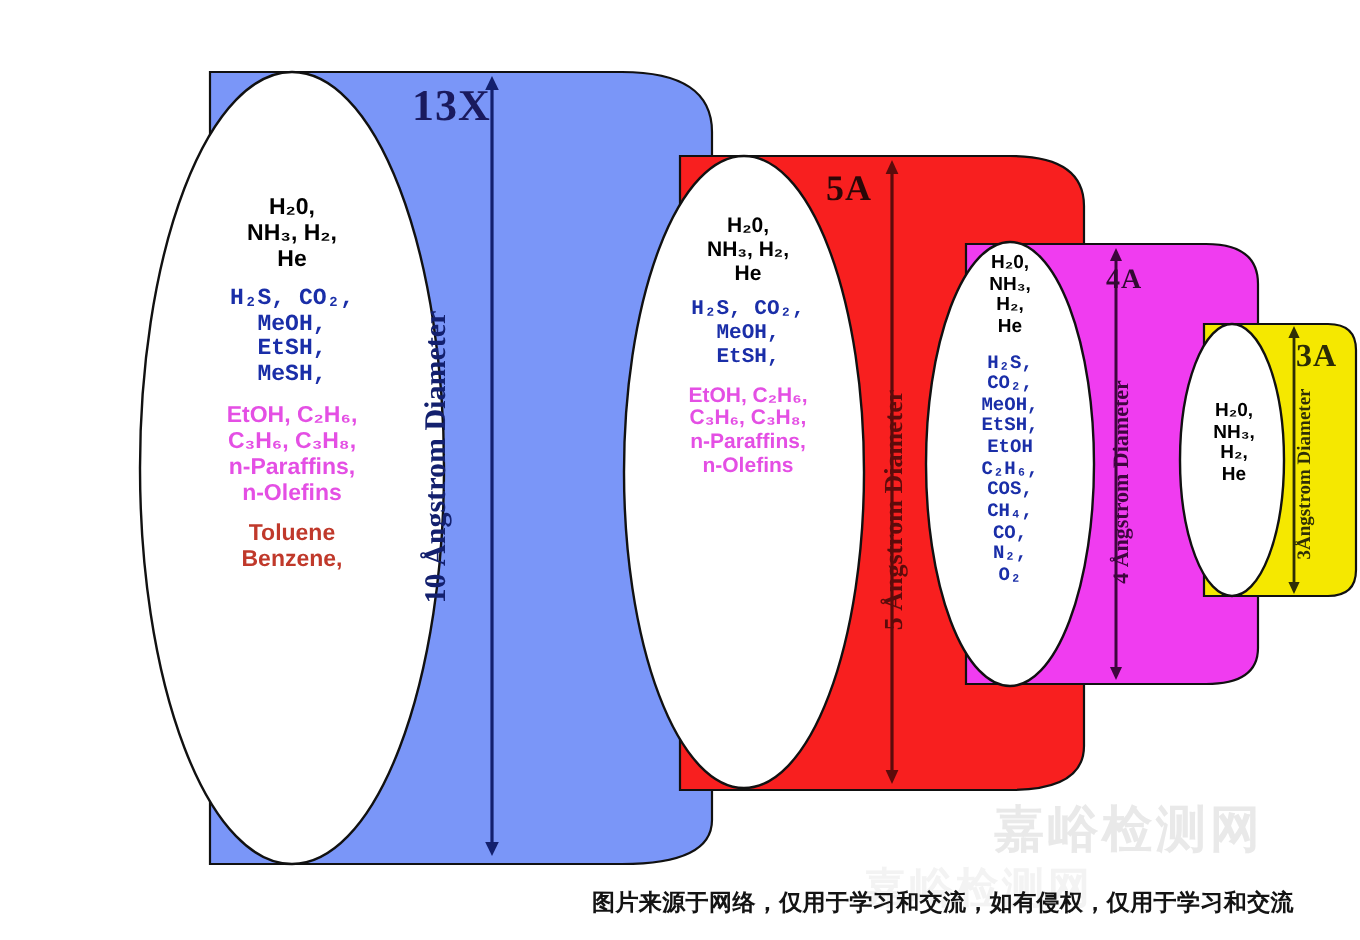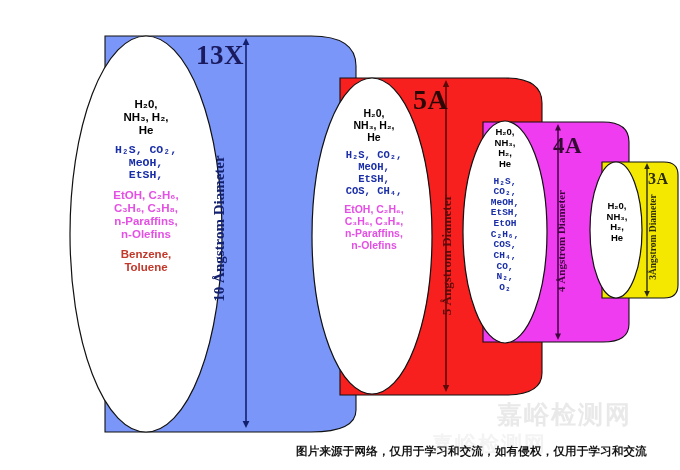--- a/index.html
+++ b/index.html
@@ -99,25 +99,25 @@
   <svg class="cyl" style="left:585px;top:159px;" width="97" height="145" viewBox="0 0 97 145">
     <path d="M17 3 L79 3 Q93 3 93 16 L93 126 Q93 139 79 139 L17 139 Z" fill="#f5e800" stroke="#111111" stroke-width="1.1"></path>
     <ellipse cx="31" cy="71" rx="26" ry="68" fill="#ffffff" stroke="#111111" stroke-width="1.2"></ellipse>
     <g>
       <line x1="62" y1="8" x2="62" y2="134" stroke="#2e2e06" stroke-width="1.4"></line>
       <path d="M62 4 l-2.8 6 h5.6 Z" fill="#2e2e06"></path>
       <path d="M62 138 l-2.8 -6 h5.6 Z" fill="#2e2e06"></path>
     </g>
   </svg>
 
-  <div class="famlabel" style="left:196px;top:40px;font-size:27px;">13X</div>
-
-  <div class="famlabel dark" style="left:413px;top:84px;font-size:28px;">5A</div>
-
-  <div class="famlabel purple" style="left:553px;top:133px;font-size:23px;">4A</div>
+  <div class="famlabel" style="left:206px;top:40px;font-size:22px;">13X</div>
+
+  <div class="famlabel dark" style="left:413px;top:84px;font-size:18px;">5A</div>
+
+  <div class="famlabel purple" style="left:553px;top:133px;font-size:14px;">4A</div>
 
   <div class="famlabel ylw" style="left:648px;top:170px;font-size:16px;">3A</div>
 
   <div class="diam blue" style="left:119px;top:220px;width:200px;text-align:center;font-size:15px;margin-left:0;">10 Ångstrom Diameter</div>
 
   <div class="diam red" style="left:363px;top:247px;width:168px;text-align:center;font-size:13px;">5 Ångstrom Diameter</div>
 
   <div class="diam mag" style="left:496px;top:235px;width:130px;text-align:center;font-size:11px;">4 Ångstrom Diameter</div>
 
   <div class="diam yel" style="left:608px;top:232px;width:90px;text-align:center;font-size:9.5px;">3Ångstrom Diameter</div>
@@ -125,44 +125,44 @@
   <div class="face-text" id="txt-13x" style="left:76px;top:98px;width:140px;font-size:11.5px;">
       <div class="grp c-black">
         <div>H₂0,</div>
         <div>NH₃, H₂,</div>
         <div>He</div>
       </div>
       <div class="grp c-blue">
         <div>H₂S, CO₂,</div>
         <div>MeOH,</div>
         <div>EtSH,</div>
+        <div>MeSH,</div>
       </div>
       <div class="grp c-magenta">
         <div>EtOH, C₂H₆,</div>
         <div>C₃H₆, C₃H₈,</div>
         <div>n-Paraffins,</div>
         <div>n-Olefins</div>
       </div>
       <div class="grp c-redtext">
+        <div>Toluene</div>
         <div>Benzene,</div>
-        <div>Toluene</div>
       </div>
     </div>
 
   <div class="face-text" id="txt-5a" style="left:318px;top:108px;width:112px;font-size:10.5px;">
       <div class="grp c-black">
         <div>H₂0,</div>
         <div>NH₃, H₂,</div>
         <div>He</div>
       </div>
       <div class="grp c-blue">
         <div>H₂S, CO₂,</div>
         <div>MeOH,</div>
         <div>EtSH,</div>
-        <div>COS, CH₄,</div>
       </div>
       <div class="grp c-magenta">
         <div>EtOH, C₂H₆,</div>
         <div>C₃H₆, C₃H₈,</div>
         <div>n-Paraffins,</div>
         <div>n-Olefins</div>
       </div>
     </div>
 
   <div class="face-text" id="txt-4a" style="left:465px;top:127px;width:80px;font-size:9.5px;">

